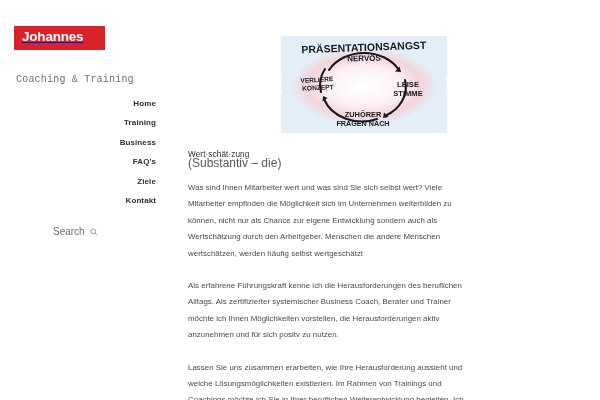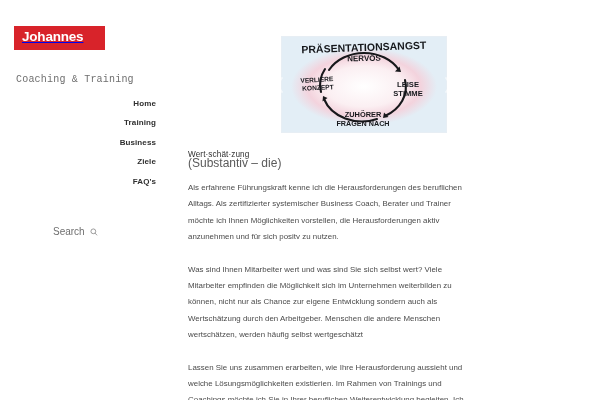--- a/index.html
+++ b/index.html
@@ -190,22 +190,23 @@
     <a class="logo-block" href="#">
       <span class="logo-line">Johannes</span>
     </a>
 
     <div class="tagline">Coaching &amp; Training</div>
 
     <nav class="nav">
       <a class="nav-item" href="#">Home</a>
       <a class="nav-item" href="#">Training</a>
       <a class="nav-item" href="#">Business</a>
+      <a class="nav-item" href="#">FAQ's</a>
       <a class="nav-item" href="#">Ziele</a>
-      <a class="nav-item" href="#">FAQ's</a>
+      <a class="nav-item" href="#">Kontakt</a>
     </nav>
 
     <div class="search-row">
       <span class="search-label">Search</span>
       <span class="search-icon">
         <svg width="8" height="8" viewBox="0 0 12 12">
           <circle cx="5" cy="5" r="3.6" fill="none" stroke="#6e6e6e" stroke-width="1"></circle>
           <line x1="7.7" y1="7.7" x2="10.6" y2="11" stroke="#6e6e6e" stroke-width="1"></line>
         </svg>
       </span>
@@ -257,19 +258,19 @@
             <polyline points="4,3 9,10 4,17" fill="none" stroke="#ffffff" stroke-width="1.8" stroke-linecap="round" stroke-linejoin="round"></polyline>
           </svg>
         </span>
       </div>
     </div>
 
     <h1 class="entry-title">Wert·schät·zung</h1>
     <div class="entry-subtitle">(Substantiv – die)</div>
 
     <div class="body-copy">
+      <p class="para">Was sind Ihnen Mitarbeiter wert und was sind Sie sich selbst wert? Viele Mitarbeiter empfinden die Möglichkeit sich im Unternehmen weiterbilden zu können, nicht nur als Chance zur eigene Entwicklung sondern auch  als Wertschätzung durch den Arbeitgeber. Menschen die andere Menschen wertschätzen, werden häufig selbst wertgeschätzt</p>
       <p class="para">Als  erfahrene Führungskraft kenne ich die Herausforderungen des beruflichen Alltags. Als zertifizierter systemischer Business Coach,  Berater und  Trainer möchte ich Ihnen Möglichkeiten vorstellen,  die Herausforderungen aktiv anzunehmen und für sich positv zu nutzen.</p>
-      <p class="para">Was sind Ihnen Mitarbeiter wert und was sind Sie sich selbst wert? Viele Mitarbeiter empfinden die Möglichkeit sich im Unternehmen weiterbilden zu können, nicht nur als Chance zur eigene Entwicklung sondern auch  als Wertschätzung durch den Arbeitgeber. Menschen die andere Menschen wertschätzen, werden häufig selbst wertgeschätzt</p>
       <p class="para">Lassen Sie uns zusammen erarbeiten, wie Ihre Herausforderung aussieht und welche Lösungsmöglichkeiten existierien. Im Rahmen von  Trainings und Coachings möchte ich Sie in Ihrer beruflichen Weiterentwicklung begleiten. Ich lade Sie ein,  auf den nachfolgenden Seiten sich über Möglichkeiten und Strategien zu informieren die Sie weiter bringen!</p>
     </div>
 
   </div>
 </div>
 
 </body></html>

